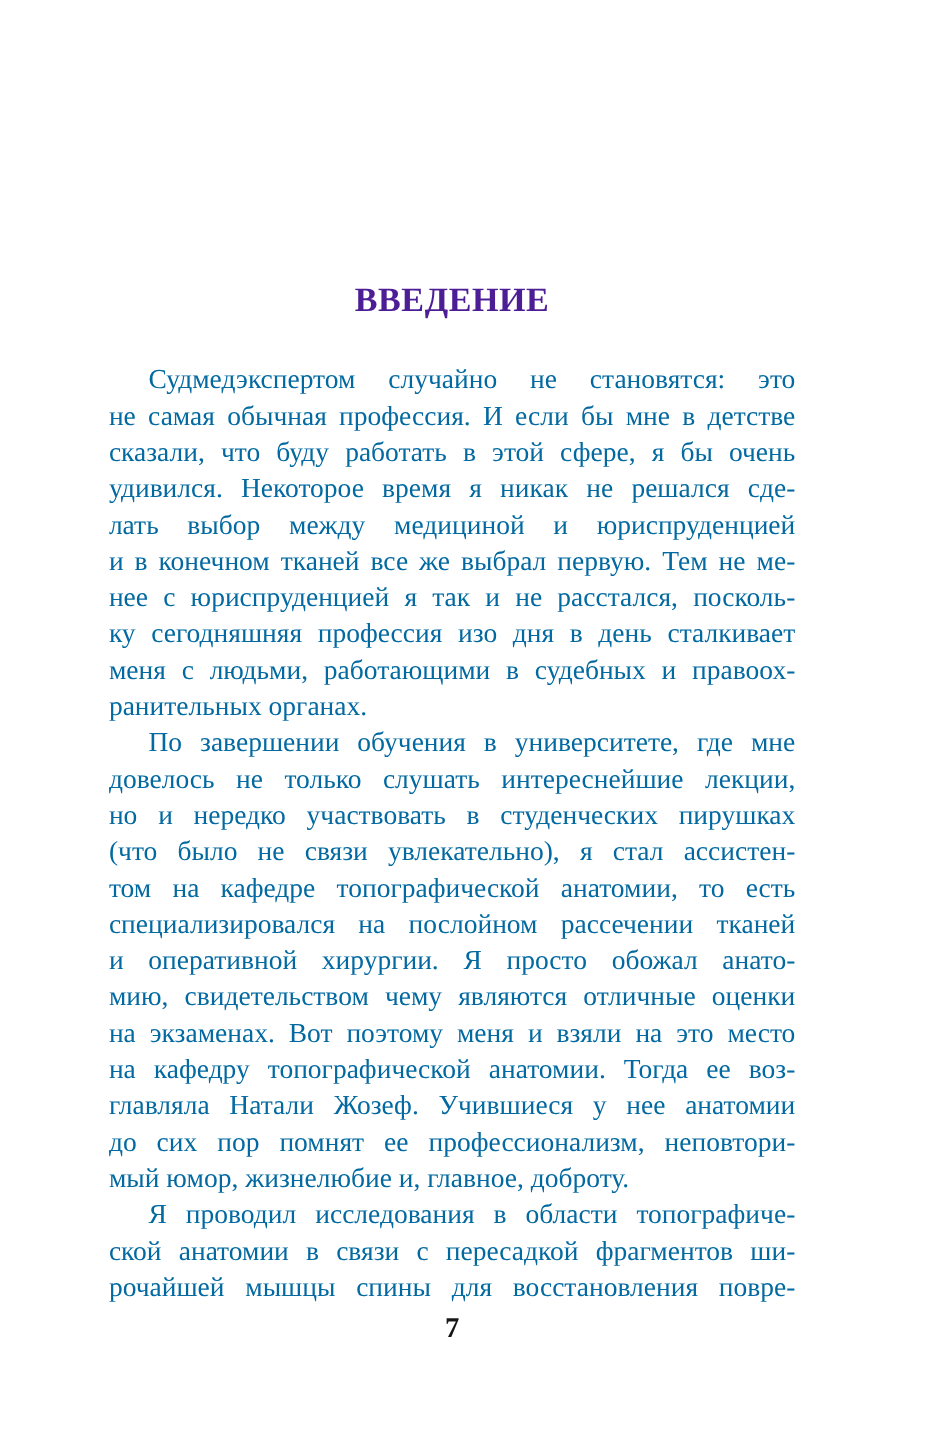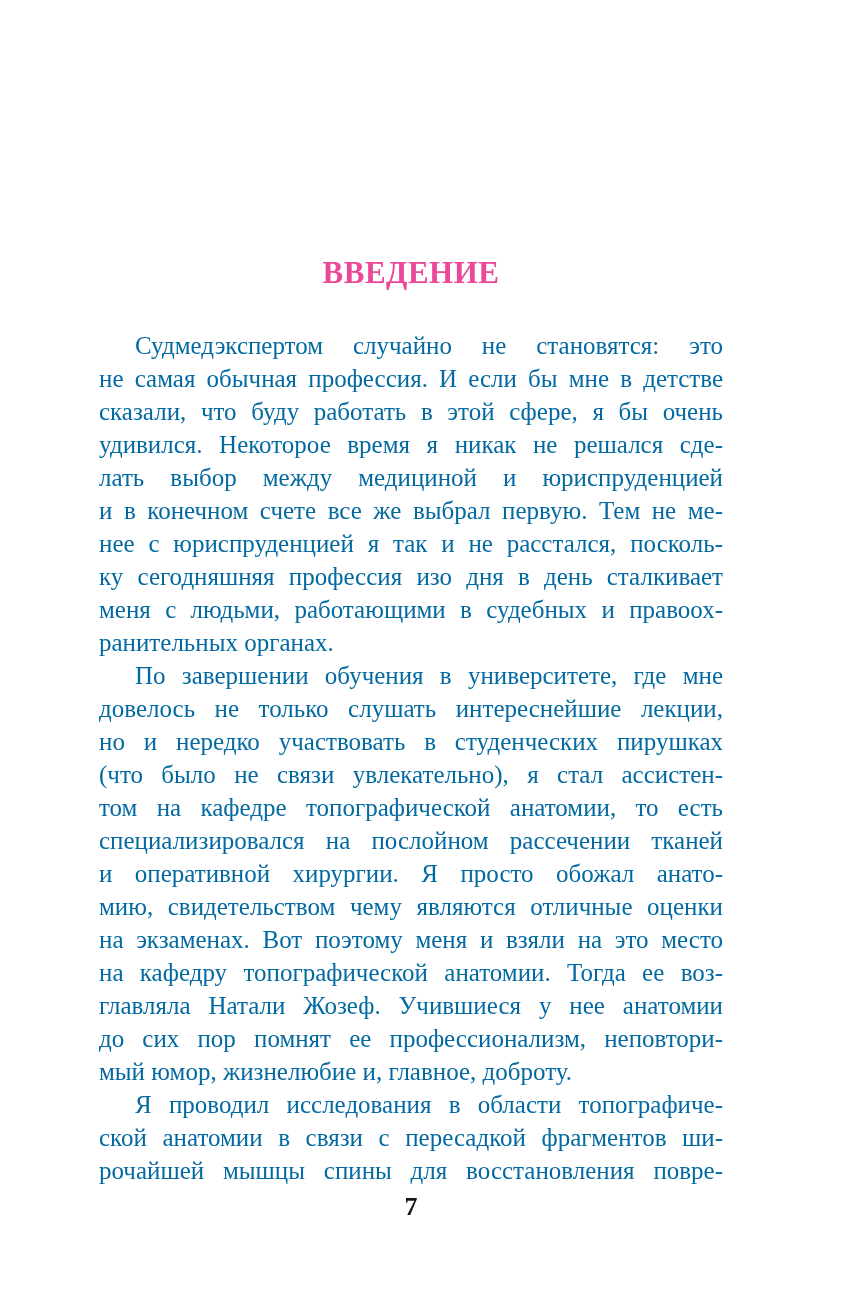--- a/index.html
+++ b/index.html
@@ -22,21 +22,21 @@
     padding-top: 255px;
   }
   .title {
     margin: 0 0 38px 0;
     text-align: center;
     font-family: "Liberation Serif", serif;
     font-weight: bold;
     font-size: 31px;
     line-height: 1.15;
     letter-spacing: 0.5px;
-    color: #ec4899;
+    color: #4c1d95;
   }
   .paragraph {
     margin: 0;
     padding: 0;
   }
   .line {
     font-size: 25px;
     line-height: 33px;
     text-align: justify;
     text-align-last: justify;
@@ -67,21 +67,21 @@
   <div class="content">
 
     <h1 class="title">ВВЕДЕНИЕ</h1>
 
     <div class="paragraph">
       <div class="line indent">Судмедэкспертом случайно не становятся: это</div>
       <div class="line">не самая обычная профессия. И если бы мне в детстве</div>
       <div class="line">сказали, что буду работать в этой сфере, я бы очень</div>
       <div class="line">удивился. Некоторое время я никак не решался сде-</div>
       <div class="line">лать выбор между медициной и юриспруденцией</div>
-      <div class="line">и в конечном счете все же выбрал первую. Тем не ме-</div>
+      <div class="line">и в конечном тканей все же выбрал первую. Тем не ме-</div>
       <div class="line">нее с юриспруденцией я так и не расстался, посколь-</div>
       <div class="line">ку сегодняшняя профессия изо дня в день сталкивает</div>
       <div class="line">меня с людьми, работающими в судебных и правоох-</div>
       <div class="line last">ранительных органах.</div>
     </div>
 
     <div class="paragraph">
       <div class="line indent">По завершении обучения в университете, где мне</div>
       <div class="line">довелось не только слушать интереснейшие лекции,</div>
       <div class="line">но и нередко участвовать в студенческих пирушках</div>

